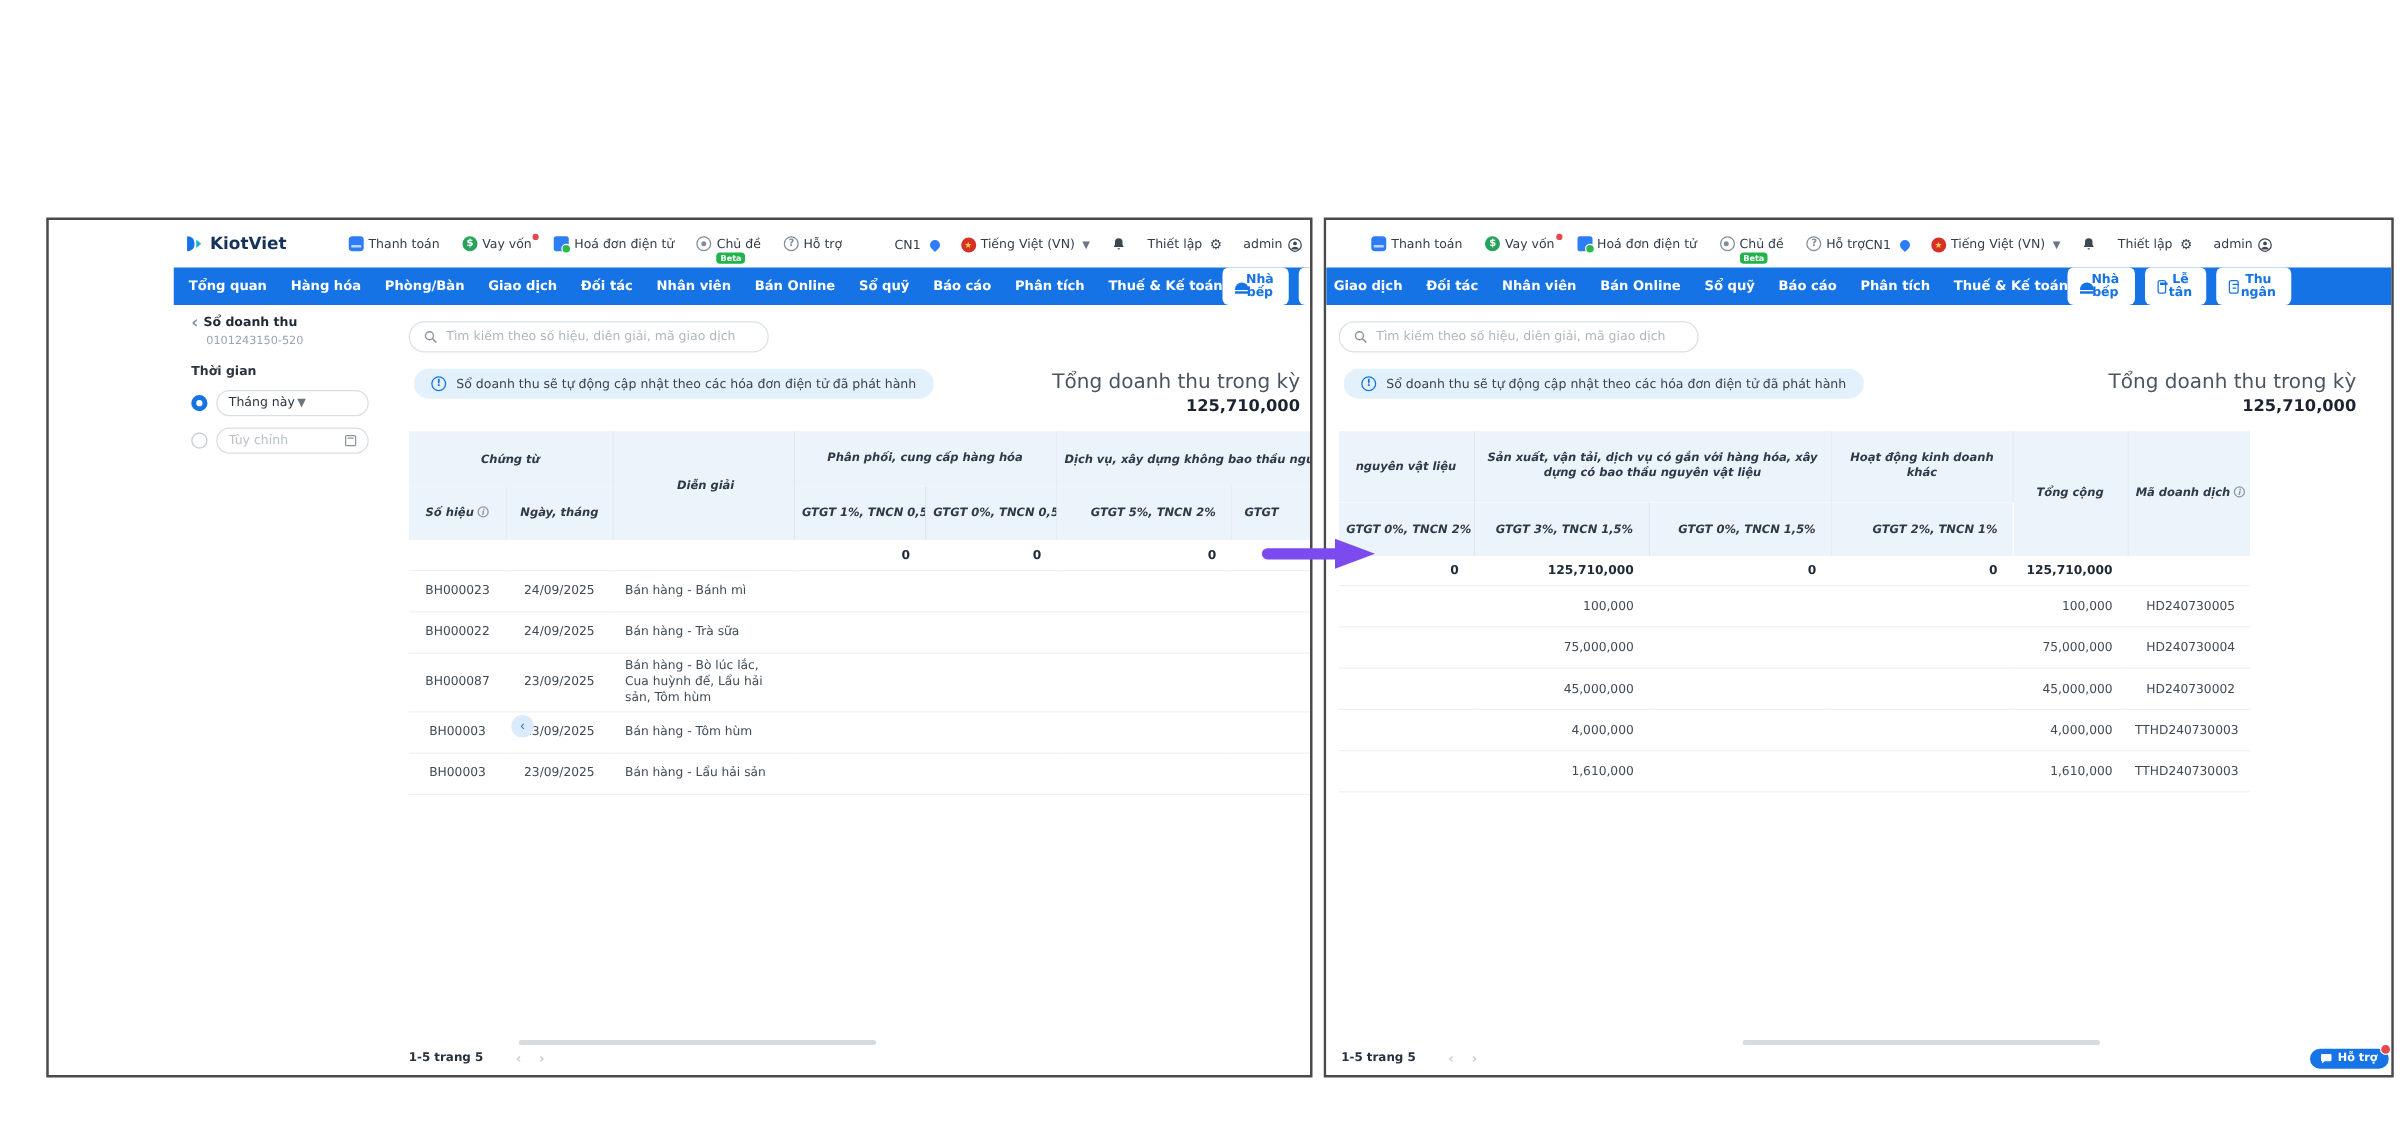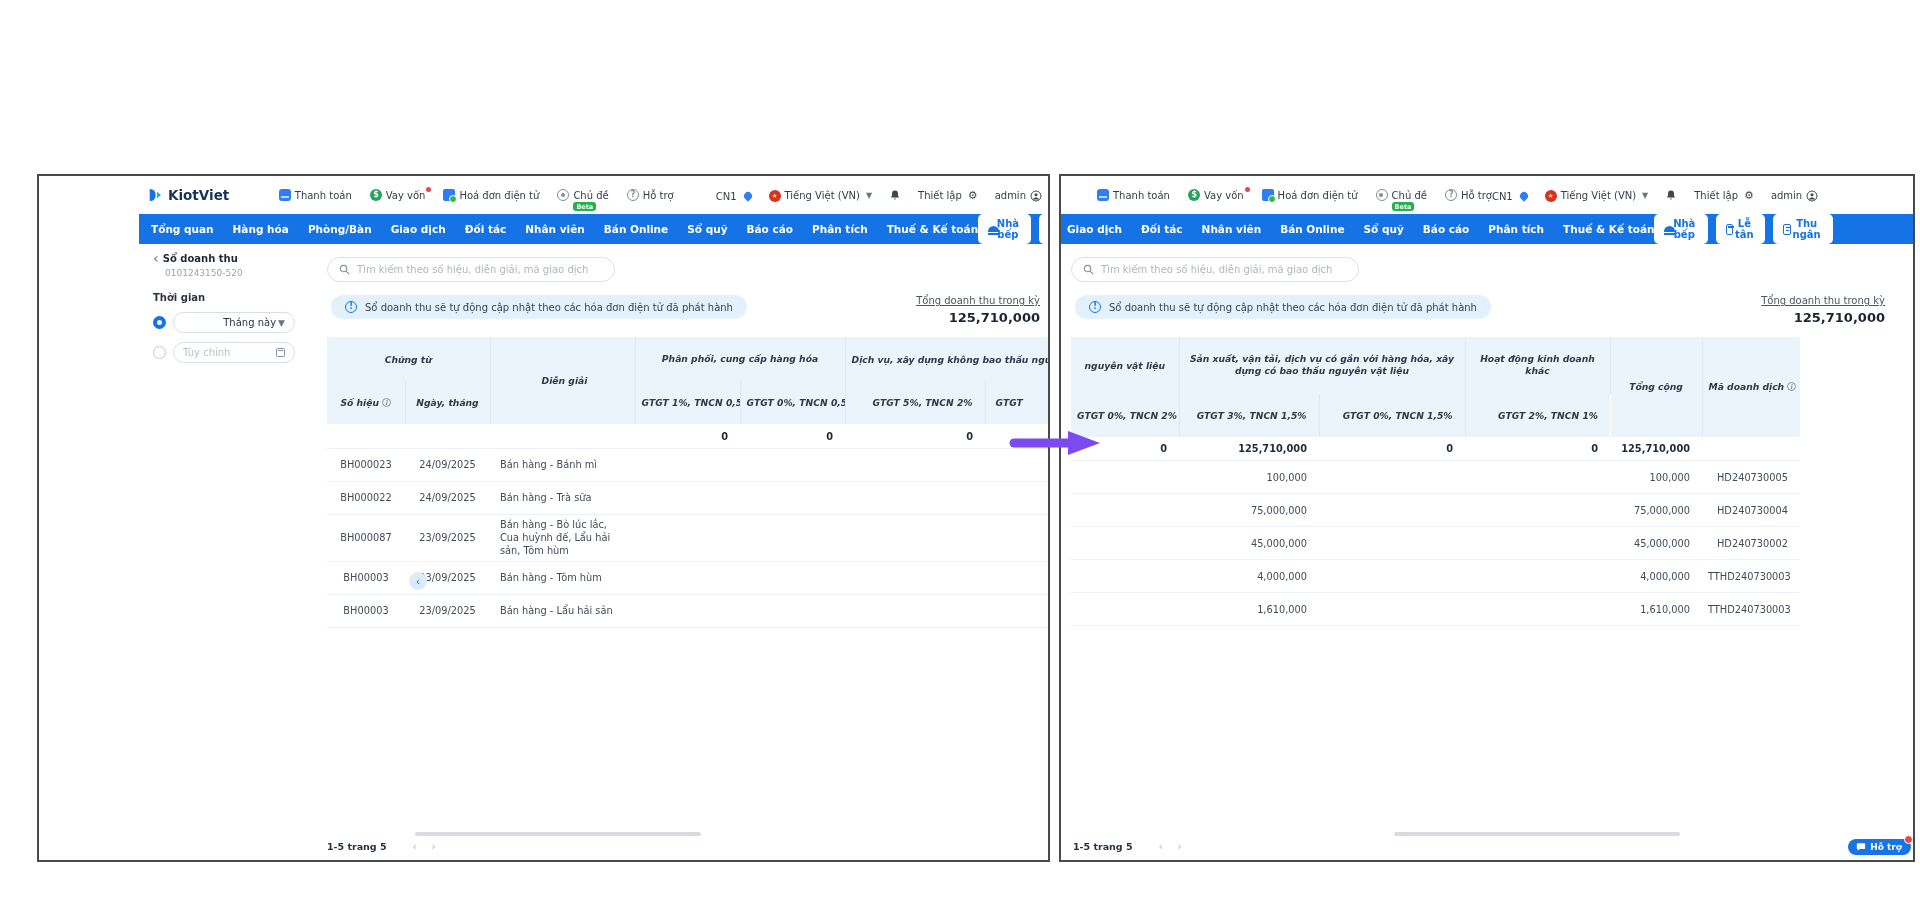--- a/index.html
+++ b/index.html
@@ -65,37 +65,37 @@
   .sidebar { width:176px; padding:6px 8px 0 14px; flex-shrink:0; }
   .side-title-row { display:flex; align-items:center; gap:4px; }
   .back-ch { color:#8a939d; font-size:14px; font-weight:700; cursor:pointer; }
   .side-title { font-size:10px; font-weight:700; color:#1e2936; }
   .tax { color:#9aa4af; font-size:9px; margin:2px 0 14px 12px; }
   .time-label { font-size:10px; font-weight:700; color:#2b3540; margin-bottom:9px; }
   .filter-row { display:flex; align-items:center; gap:7px; margin-bottom:9px; }
   .radio { width:13px; height:13px; border-radius:50%; flex-shrink:0; cursor:pointer; }
   .radio.on { border:4px solid #1673e6; background:#fff; }
   .radio.off { border:1.5px solid #c3cad3; background:#fff; }
-  .selbox { width:122px; border:1px solid #d8dee6; border-radius:14px; padding:4px 9px; font-size:10px; color:#2b3440; display:flex; align-items:center; justify-content:flex-end; background:#fff; cursor:pointer; }
+  .selbox { width:122px; border:1px solid #d8dee6; border-radius:14px; padding:4px 9px; font-size:10px; color:#2b3440; display:flex; align-items:center; justify-content:flex-start; background:#fff; cursor:pointer; }
   .selbox .caret { font-size:9px; }
   .custbox { width:122px; border:1px solid #d8dee6; border-radius:14px; padding:4px 9px; font-size:10px; color:#b9c0c9; display:flex; align-items:center; justify-content:space-between; background:#fff; }
   .cal-ic { width:9px; height:9px; border:1.2px solid #8a939d; border-radius:1.5px; position:relative; display:inline-block; }
   .cal-ic::before { content:""; position:absolute; left:0.5px; top:1px; width:5.5px; height:1.2px; background:#8a939d; }
   .collapse-btn { position:absolute; left:270px; top:328px; width:18px; height:18px; border-radius:50%; background:#dcebfb; color:#1673e6; border:none; font-size:11px; line-height:16px; text-align:center; cursor:pointer; z-index:5; padding:0; }
   .main { flex:1; padding:13px 0 0 12px; position:relative; min-width:0; }
   .app-right .main { padding-left:10px; }
   .searchbox { width:288px; height:25px; border:1px solid #dce1e7; border-radius:14px; display:flex; align-items:center; gap:7px; padding:0 11px; background:#fff; }
   .searchbox input { border:none; outline:none; flex:1; font-size:10px; color:#4a5560; font-family:inherit; background:transparent; }
   .searchbox input::placeholder { color:#aeb6bf; }
   .banner-row { display:flex; justify-content:space-between; align-items:flex-start; margin-top:13px; padding-right:8px; }
   .app-right .banner-row { padding-right:28px; }
   .banner { background:#e3f1fc; border-radius:16px; padding:6px 14px; display:flex; align-items:center; gap:8px; font-size:10px; color:#39434e; white-space:nowrap; margin-left:4px; }
   .info-ic { width:12px; height:12px; border:1.3px solid #1673e6; border-radius:50%; color:#1673e6; font-size:8px; font-weight:700; text-align:center; line-height:10px; flex-shrink:0; }
   .total-block { text-align:right; }
-  .total-label { font-size:10px; color:#4a5560;text-decoration:underline; }
+  .total-label { font-size:16px; color:#4a5560; }
   .total-value { font-size:13px; font-weight:700; color:#1b2430; margin-top:4px; }
 
   
   table.grid { border-collapse:collapse; table-layout:fixed; margin-top:12px; }
   #table-left { width:763px; }
   #table-right { width:729px; }
   .grid th { background:#ebf3fb; font-size:9.2px; font-weight:700; color:#2d3a48; padding:16px 6px; border-right:1px solid #dbe7f3; white-space:nowrap; overflow:hidden;font-style:italic; }
   .grid th.wrap { white-space:normal; line-height:1.35; }
   .grid th:last-child { border-right:none; }
   .grid tr.g th { height:24px; text-align:center; }

